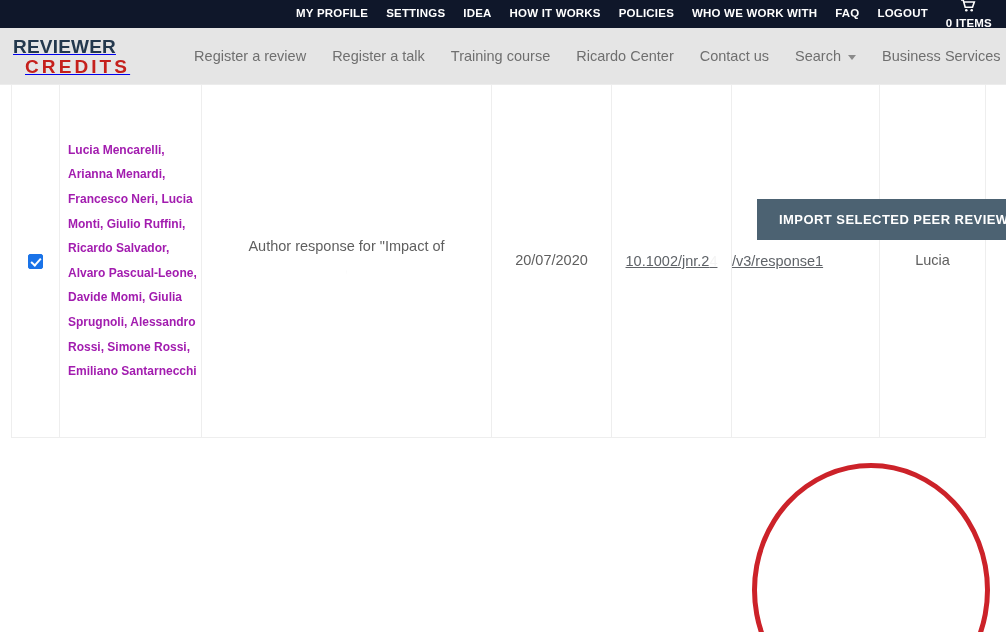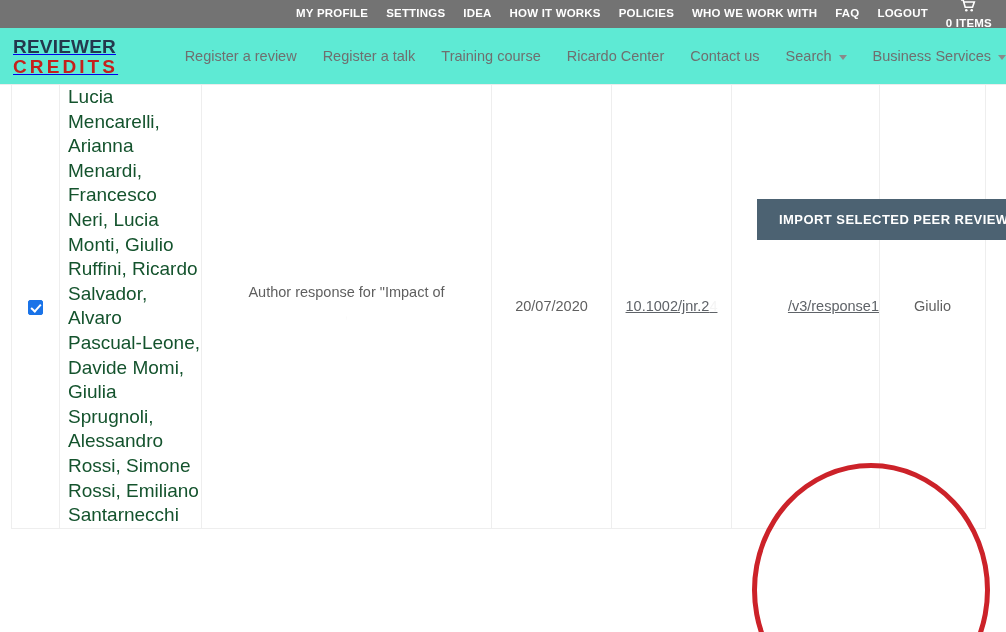--- a/index.html
+++ b/index.html
@@ -9,21 +9,21 @@
     width: 1006px; height: 632px;
     background: #ffffff;
     font-family: "Liberation Sans", sans-serif;
     overflow: hidden;
   }
 
   
   .topbar {
     position: relative;
     height: 28px;
-    background: #737373;
+    background: #0f172a;
     display: flex;
     align-items: center;
     justify-content: flex-end;
     padding-right: 14px;
     overflow: hidden;
   }
   .topbar-ghost {
     position: absolute;
     left: 57px; bottom: -3px;
     font-size: 9px;
@@ -50,21 +50,21 @@
     display: flex;
     align-items: center;
     gap: 6px;
     flex-direction: column;
   }
   .cart-icon { display: inline-block; width: 15px; height: 13px; }
 
   
   .mainnav {
     height: 57px;
-    background: #5eead4;
+    background: #e5e5e5;
     display: flex;
     align-items: center;
     position: relative;
     border-bottom: 1px solid #ececec;
   }
   .logo {
     margin-left: 13px;
     width: 140px;
     line-height: 1;
     user-select: none;
@@ -76,20 +76,21 @@
     letter-spacing: 0.2px;
     color: #23384d;
   }
   .logo .l2 {
     display: block;
     font-size: 19px;
     font-weight: 800;
     letter-spacing: 3.1px;
     color: #c5201c;
     margin-top: 1px;
+    margin-left: 12px;
   }
   .navitems {
     display: flex;
     align-items: center;
     gap: 26px;
     margin-left: 64px;
   }
   .navitems a {
     color: #6f6f6f;
     font-size: 14.5px;
@@ -126,33 +127,34 @@
     vertical-align: middle;
   }
   .row {
     height: 352px;
   }
   .c-check  { width: 48px;  text-align: center; }
   .c-auth   { width: 142px; }
   .c-title  { width: 290px; text-align: center; }
   .c-date   { width: 120px; text-align: center; }
   .c-doi    { width: 120px; text-align: center; }
-  .c-link   { width: 148px; text-align: right; }
+  .c-link   { width: 148px; text-align: left; }
   .c-pub    { width: 106px; text-align: center; }
 
   .cell-text {
     font-size: 14.5px;
     color: #5f5f5f;
     line-height: 24.6px;
   }
   .authors {
     padding-left: 8px;
-    font-size: 19px;
-    color: #14532d;
+    font-size: 12px;
+    color: #a21caf;
     line-height: 24.6px;
+    font-weight: bold;
   }
   .title-cell {
     font-size: 14.5px;
     color: #5f5f5f;
     line-height: 24.6px;
     position: relative;
   }
   .title-faint {
     color: #fbfbfb;
     font-size: 12px;
@@ -318,21 +320,21 @@
         <td class="c-date">
           <div class="cell-text">20/07/2020</div>
         </td>
         <td class="c-doi">
           <a href="#" class="doi"><span>10.1002/jnr.2</span><span class="doi-tail">4</span></a>
         </td>
         <td class="c-link">
           <a href="#" class="resp">/v3/response1</a>
         </td>
         <td class="c-pub">
-          <div class="cell-text">Giulio</div>
+          <div class="cell-text">Lucia</div>
         </td>
       </tr>
     </tbody>
   </table>
 
 
   <div class="btn-wrap">
     <button class="import-btn">IMPORT SELECTED PEER REVIEWS</button>
   </div>
 

